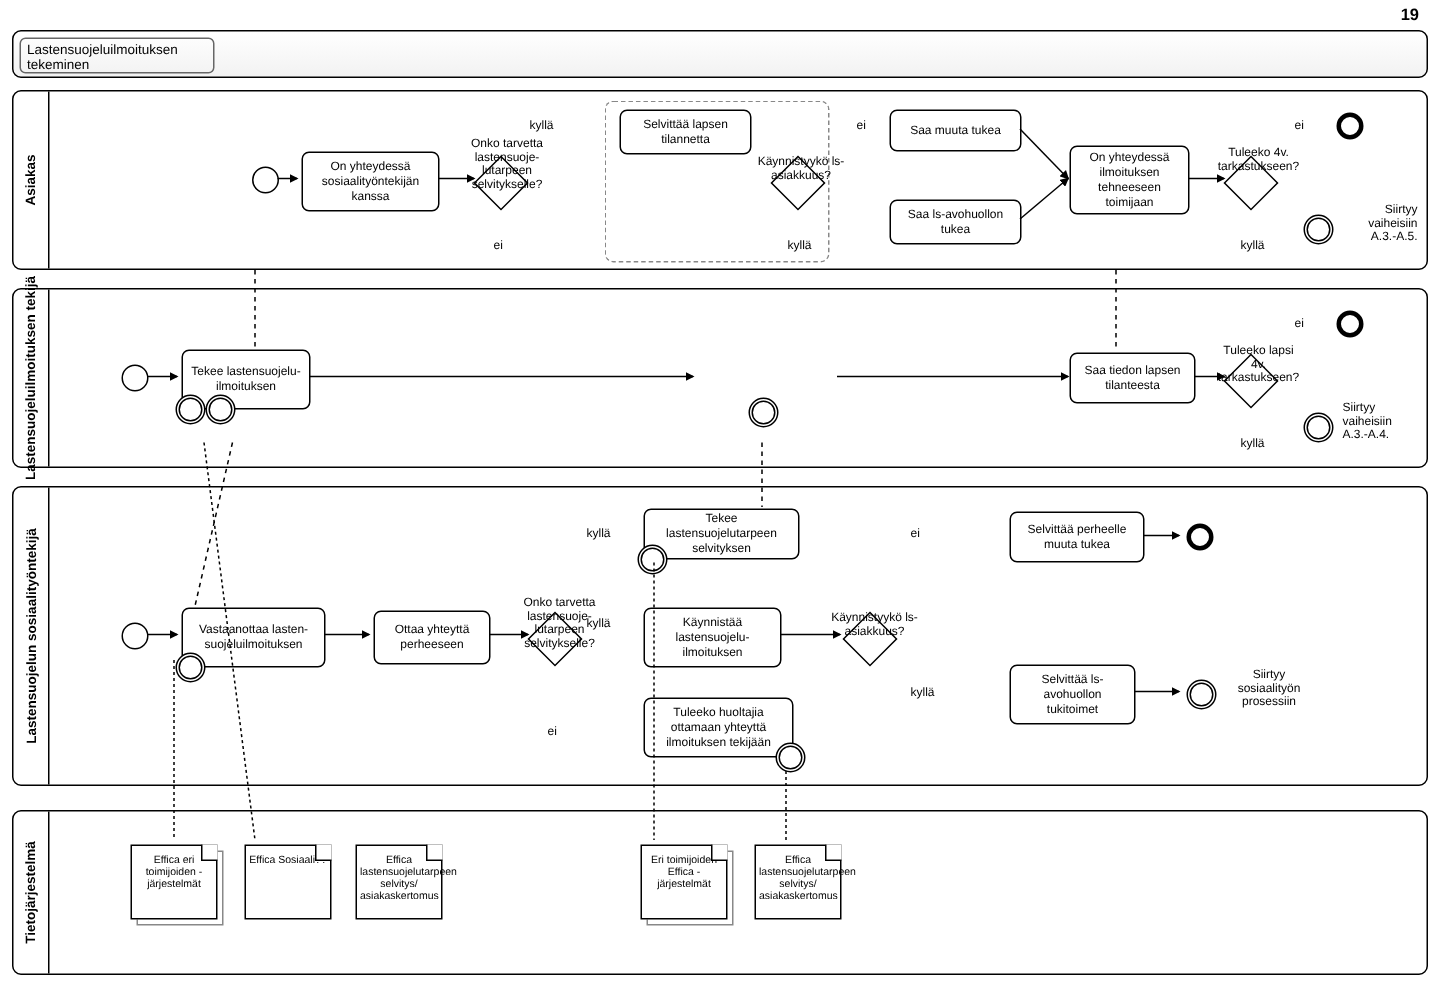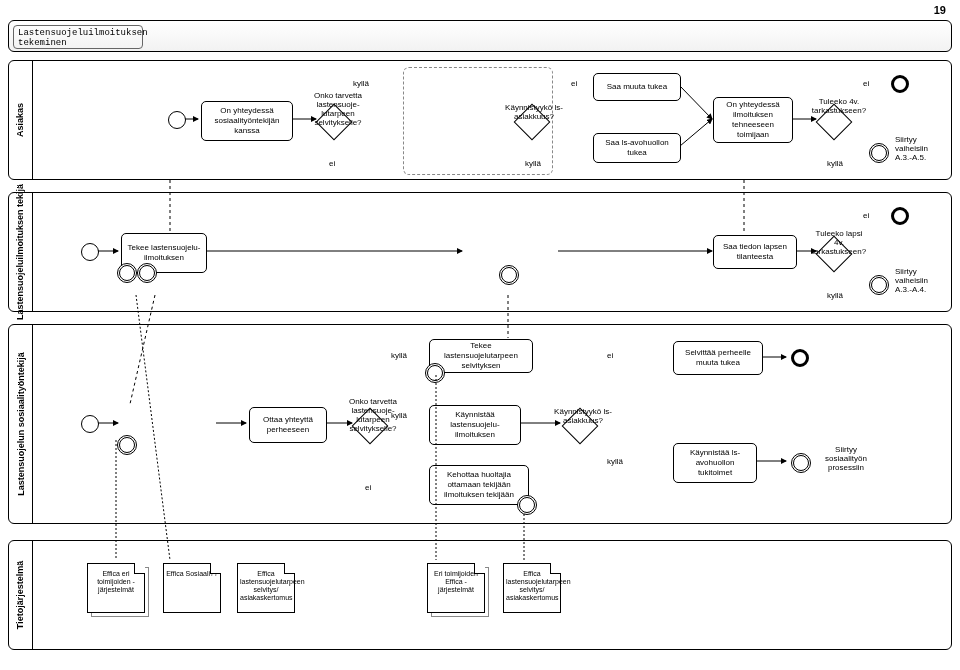--- a/index.html
+++ b/index.html
@@ -34,21 +34,20 @@
     position: absolute;
     left: 4px;
     top: 4px;
     width: 130px;
     height: 24px;
     border: 1px solid #666;
     border-radius: 4px;
     padding: 2px 4px;
     font-size: 9px;
     line-height: 10px;
-    font-family: Liberation Mono, monospace;
   }
   .lane {
     position: absolute;
     left: 8px;
     width: 944px;
     border: 1px solid #000;
     border-radius: 6px;
     background: #fff;
   }
   .lane-label {
@@ -182,33 +181,34 @@
       <span>Asiakas</span>
     </div>
   <div class="lane-content">
     <div class="start-event" style="left:135px;top:50px"></div>
     <div class="task" style="left:168px;top:40px;width:92px;height:40px">On yhteydessä sosiaalityöntekijän kanssa</div>
     <div class="gateway" style="left:288px;top:48px"></div>
     <div class="gateway-label" style="left:275px;top:30px;width:60px">Onko tarvetta lastensuoje-lutarpeen selvitykselle?</div>
     <div class="flow-label" style="left:320px;top:18px">kyllä</div>
     <div class="flow-label" style="left:296px;top:98px">ei</div>
     <div class="subprocess" style="left:370px;top:6px;width:150px;height:108px"></div>
+    <div class="task" style="left:380px;top:12px;width:88px;height:30px">Selvittää lapsen tilannetta</div>
     <div class="gateway" style="left:486px;top:48px"></div>
     <div class="gateway-label" style="left:470px;top:42px;width:62px">Käynnistyykö ls-asiakkuus?</div>
     <div class="flow-label" style="left:538px;top:18px">ei</div>
     <div class="flow-label" style="left:492px;top:98px">kyllä</div>
     <div class="task" style="left:560px;top:12px;width:88px;height:28px">Saa muuta tukea</div>
     <div class="task" style="left:680px;top:36px;width:80px;height:46px">On yhteydessä ilmoituksen tehneeseen toimijaan</div>
     <div class="task" style="left:560px;top:72px;width:88px;height:30px">Saa ls-avohuollon tukea</div>
     <div class="gateway" style="left:788px;top:48px"></div>
     <div class="gateway-label" style="left:778px;top:36px;width:56px">Tuleeko 4v. tarkastukseen?</div>
     <div class="flow-label" style="left:830px;top:18px">ei</div>
     <div class="flow-label" style="left:794px;top:98px">kyllä</div>
     <div class="interm-event" style="left:836px;top:82px"></div>
-    <div class="gateway-label" style="left:862px;top:74px;width:50px;text-align:left">Siirtyy vaiheisiin A.3.-A.5.</div>
+    <div class="gateway-label" style="left:862px;top:74px;width:50px;text-align:right">Siirtyy vaiheisiin A.3.-A.5.</div>
     <div class="end-event" style="left:858px;top:14px"></div>
   </div>
 </div>
 
 <div class="lane" style="top:192px;height:120px">
   <div class="lane-label">
       <span>Lastensuojeluilmoituksen tekijä</span>
     </div>
   <div class="lane-content">
     <div class="start-event" style="left:48px;top:50px"></div>
@@ -226,38 +226,39 @@
     <div class="end-event" style="left:858px;top:14px"></div>
   </div>
 </div>
 
 <div class="lane" style="top:324px;height:200px">
   <div class="lane-label">
       <span>Lastensuojelun sosiaalityöntekijä</span>
     </div>
   <div class="lane-content">
     <div class="start-event" style="left:48px;top:90px"></div>
+    <div class="task" style="left:88px;top:80px;width:96px;height:40px">Vastaanottaa lasten-suojeluilmoituksen</div>
     <div class="interm-event" style="left:84px;top:110px"></div>
     <div class="task" style="left:216px;top:82px;width:78px;height:36px">Ottaa yhteyttä perheeseen</div>
     <div class="gateway" style="left:324px;top:88px"></div>
     <div class="gateway-label" style="left:310px;top:72px;width:60px">Onko tarvetta lastensuoje-lutarpeen selvitykselle?</div>
     <div class="flow-label" style="left:358px;top:26px">kyllä</div>
     <div class="flow-label" style="left:358px;top:86px">kyllä</div>
     <div class="flow-label" style="left:332px;top:158px">ei</div>
     <div class="task" style="left:396px;top:14px;width:104px;height:34px">Tekee lastensuojelutarpeen selvityksen</div>
     <div class="interm-event" style="left:392px;top:38px"></div>
     <div class="task" style="left:396px;top:80px;width:92px;height:40px">Käynnistää lastensuojelu-ilmoituksen</div>
-    <div class="task" style="left:396px;top:140px;width:100px;height:40px">Kehottaa huoltajia ottamaan tekijään ilmoituksen tekijään</div>
+    <div class="task" style="left:396px;top:140px;width:100px;height:40px">Tuleeko huoltajia ottamaan yhteyttä ilmoituksen tekijään</div>
     <div class="interm-event" style="left:484px;top:170px"></div>
     <div class="gateway" style="left:534px;top:88px"></div>
     <div class="gateway-label" style="left:520px;top:82px;width:60px">Käynnistyykö ls-asiakkuus?</div>
     <div class="flow-label" style="left:574px;top:26px">ei</div>
     <div class="flow-label" style="left:574px;top:132px">kyllä</div>
     <div class="task" style="left:640px;top:16px;width:90px;height:34px">Selvittää perheelle muuta tukea</div>
-    <div class="task" style="left:640px;top:118px;width:84px;height:40px">Käynnistää ls-avohuollon tukitoimet</div>
+    <div class="task" style="left:640px;top:118px;width:84px;height:40px">Selvittää ls-avohuollon tukitoimet</div>
     <div class="end-event" style="left:758px;top:24px"></div>
     <div class="interm-event" style="left:758px;top:128px"></div>
     <div class="gateway-label" style="left:786px;top:120px;width:54px;text-align:center">Siirtyy sosiaalityön prosessiin</div>
   </div>
 </div>
 
 <div class="lane" style="top:540px;height:110px">
   <div class="lane-label">
       <span>Tietojärjestelmä</span>
     </div>

